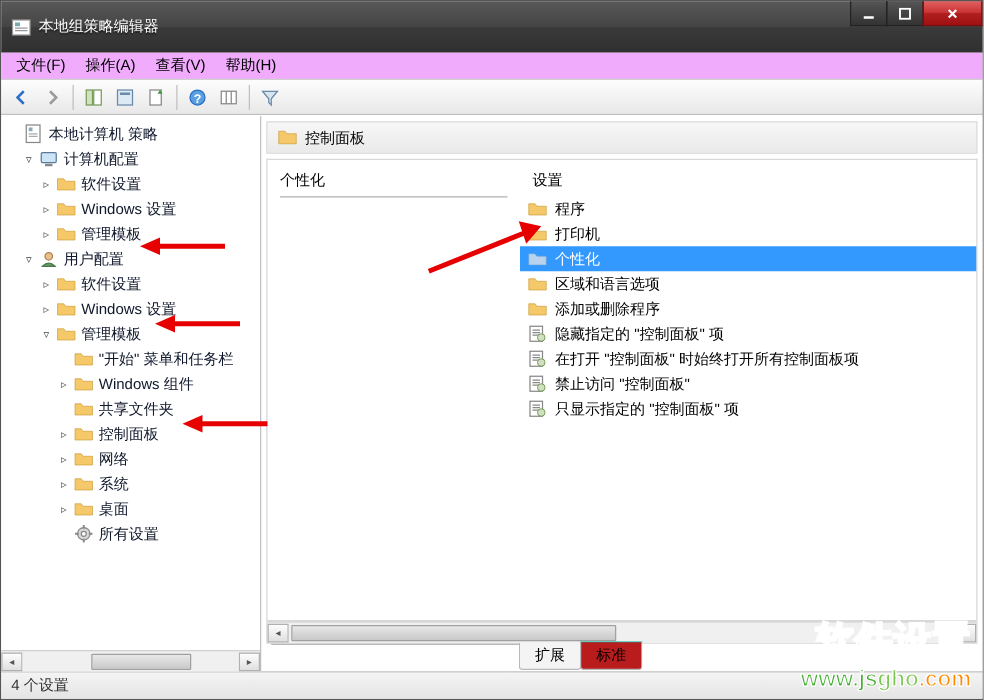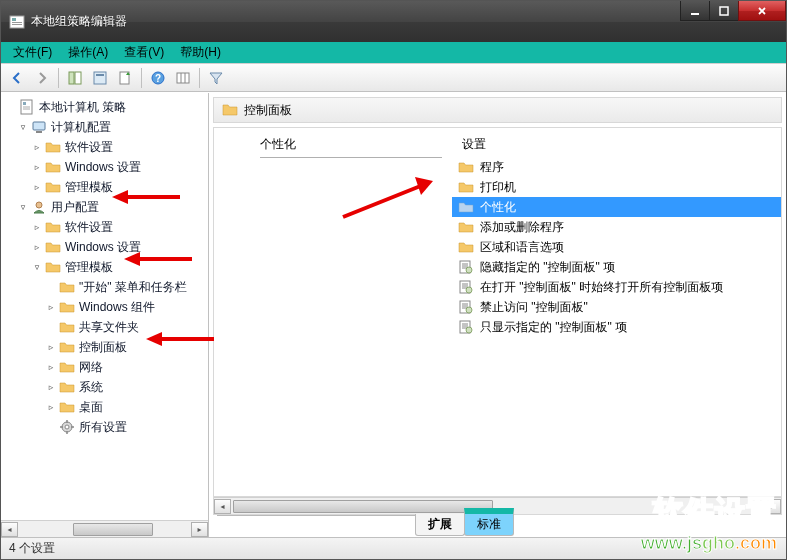--- a/index.html
+++ b/index.html
@@ -9,21 +9,21 @@
   .window { width: 787px; height: 560px; border: 1px solid #555; display: flex; flex-direction: column; box-shadow: 0 0 10px rgba(0,0,0,0.3); }
   .titlebar { height: 41px; background: linear-gradient(to bottom, #595959 0%, #444444 50%, #3a3a3a 51%, #303030 100%); display: flex; align-items: center; padding: 0 0 0 8px; color: #fff; position: relative; }
   .titlebar .app-icon { width: 16px; height: 16px; margin-right: 6px; display: inline-flex; }
   .titlebar .title { font-size: 12px; text-shadow: 0 1px 1px rgba(0,0,0,0.5); }
   .winbtns { position: absolute; right: 0; top: 0; display: flex; height: 20px; }
   .winbtn { width: 30px; height: 20px; background: linear-gradient(to bottom,#555,#333); border: 1px solid #222; border-top: none; display: flex; align-items: center; justify-content: center; color: #fff; font-size: 10px; margin-left: -1px; }
   .winbtn.close { width: 48px; background: linear-gradient(to bottom,#e06060 0%,#c83030 50%,#b02020 51%,#a01010 100%); border-color: #701010; border-top-right-radius: 0; }
   .winbtn.min svg, .winbtn.max svg, .winbtn.close svg { width: 10px; height: 10px; }
 
   
-  .menubar { height: 22px; background: #14b8a6; border-bottom: 1px solid #d0d0d0; display: flex; align-items: center; padding: 0 4px; }
+  .menubar { height: 22px; background: #f0abfc; border-bottom: 1px solid #d0d0d0; display: flex; align-items: center; padding: 0 4px; }
   .menubar .menuitem { padding: 2px 8px; cursor: default; }
 
   
   .toolbar { height: 28px; background: linear-gradient(to bottom,#fdfdfd,#e8e8e8); border-bottom: 1px solid #c0c0c0; display: flex; align-items: center; padding: 0 4px; gap: 1px; }
   .tool { width: 24px; height: 24px; display: inline-flex; align-items: center; justify-content: center; border: 1px solid transparent; border-radius: 2px; }
   .tool-sep { width: 1px; height: 20px; background: #c0c0c0; margin: 0 3px; }
   .tool svg { width: 16px; height: 16px; }
 
   
   .client { flex: 1; display: flex; min-height: 0; border-top: 1px solid #fff; }
@@ -40,38 +40,38 @@
 
   .hscroll { height: 17px; background: #f0f0f0; border-top: 1px solid #d0d0d0; position: relative; display:flex; align-items:center;}
   .hscroll .arrow { width: 17px; height: 15px; background: linear-gradient(to bottom,#fdfdfd,#e0e0e0); border:1px solid #b0b0b0; display:flex; align-items:center; justify-content:center; font-size:8px; color:#555;}
   .hscroll .track { flex:1; height:15px; background:#f0f0f0; position:relative;}
   .hscroll .thumb { position:absolute; height:13px; top:1px; background: linear-gradient(to bottom,#e8e8e8,#c8c8c8); border:1px solid #a0a0a0; border-radius:1px;}
 
   
   .content-pane { flex: 1; display: flex; flex-direction: column; min-width:0; background:#fff;}
   .content-header { height: 26px; background: linear-gradient(to bottom,#f7f7f7,#eaeaea); border-bottom: 1px solid #d0d0d0; display: flex; align-items: center; padding: 0 8px; margin: 4px 4px 0 4px; border: 1px solid #d8d8d8;}
   .content-header .folder-ico { width:16px; height:16px; margin-right:6px; }
-  .content-body { flex:1; display:flex; min-height:0; margin: 4px 4px 0 4px; border: 1px solid #d8d8d8; border-bottom:none; position:relative;padding-left:36px;}
+  .content-body { flex:1; display:flex; min-height:0; margin: 4px 4px 0 4px; border: 1px solid #d8d8d8; border-bottom:none; position:relative;}
   .category-col { width: 202px; padding: 8px 10px; }
   .category-title { font-weight: normal; color:#000; }
   .category-underline { height:1px; background:#b0b0b0; margin-top:4px;}
   .settings-col { flex:1; padding: 8px 0 0 0; min-width:0; position:relative;}
   .settings-header { font-size:12px; padding: 0 10px 4px 10px; }
   .settings-list { }
   .setting-row { height: 20px; display:flex; align-items:center; padding: 0 6px; cursor:default;}
   .setting-row.selected { background: #3399ff; color: #fff; }
   .setting-row .ico { width:16px; height:16px; margin-right: 6px; display:inline-flex; align-items:center; justify-content:center; flex-shrink:0;}
 
   .content-hscroll-wrap { margin: 0 4px; border: 1px solid #d8d8d8; border-top:1px solid #d8d8d8;}
 
   .tab-strip { height: 22px; display:flex; align-items:flex-end; padding-left: 202px; margin: 0 4px; position:relative;}
   .tab-strip::before { content:""; position:absolute; left:0; right:0; top:0; height:1px; }
   .tab { padding: 2px 12px; border:1px solid #b9b9b9; border-top:none; background:#fff; font-size:12px; margin-right:-1px; border-bottom-left-radius:3px; border-bottom-right-radius:3px; position:relative; top:-1px;}
-  .tab.active { background:#7dd3fc; border-top:6px solid #14b8a6;}
-  .tab.inactive { background:#f4f4f4;font-weight:bold; }
+  .tab.active { background:#b91c1c; border-top:1px solid #14b8a6;}
+  .tab.inactive { background:#f4f4f4; }
 
   
   .statusbar { height: 22px; border-top:1px solid #c0c0c0; background: linear-gradient(to bottom,#f4f4f4,#e4e4e4); display:flex; align-items:center; padding: 0 8px; font-size:12px; color:#333;}
 
   
   .folder-svg path { fill:#f5c869; stroke:#c9962f; stroke-width:0.5; }
 
   
   .arrow-anno { position:absolute; pointer-events:none; }
   .arrow-anno svg { overflow:visible; }
@@ -386,29 +386,29 @@
                   </svg>
                 </span>
                 <span>个性化</span>
               </div>
               <div class="setting-row">
                 <span class="ico">
                   <svg viewBox="0 0 16 16" width="16" height="16">
                     <use href="#ico-folder"></use>
                   </svg>
                 </span>
+                <span>区域和语言选项</span>
+              </div>
+              <div class="setting-row">
+                <span class="ico">
+                  <svg viewBox="0 0 16 16" width="16" height="16">
+                    <use href="#ico-folder"></use>
+                  </svg>
+                </span>
                 <span>添加或删除程序</span>
-              </div>
-              <div class="setting-row">
-                <span class="ico">
-                  <svg viewBox="0 0 16 16" width="16" height="16">
-                    <use href="#ico-folder"></use>
-                  </svg>
-                </span>
-                <span>区域和语言选项</span>
               </div>
               <div class="setting-row">
                 <span class="ico">
                   <svg viewBox="0 0 16 16" width="16" height="16">
                     <use href="#ico-setting"></use>
                   </svg>
                 </span>
                 <span>隐藏指定的 "控制面板" 项</span>
               </div>
               <div class="setting-row">

